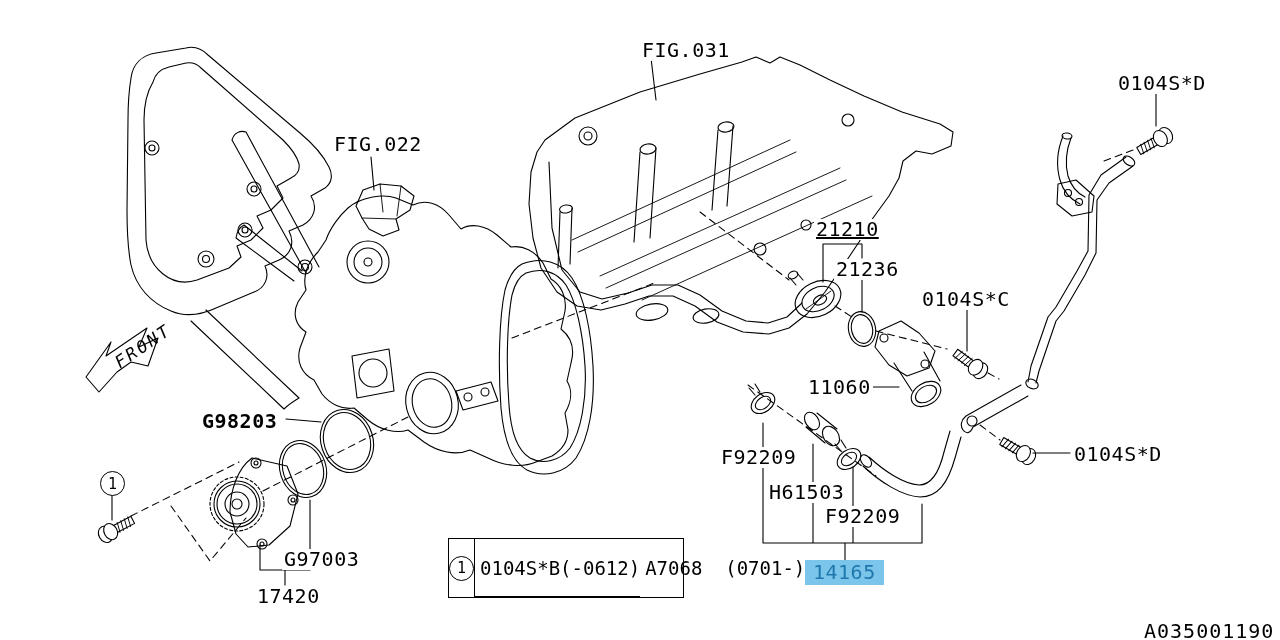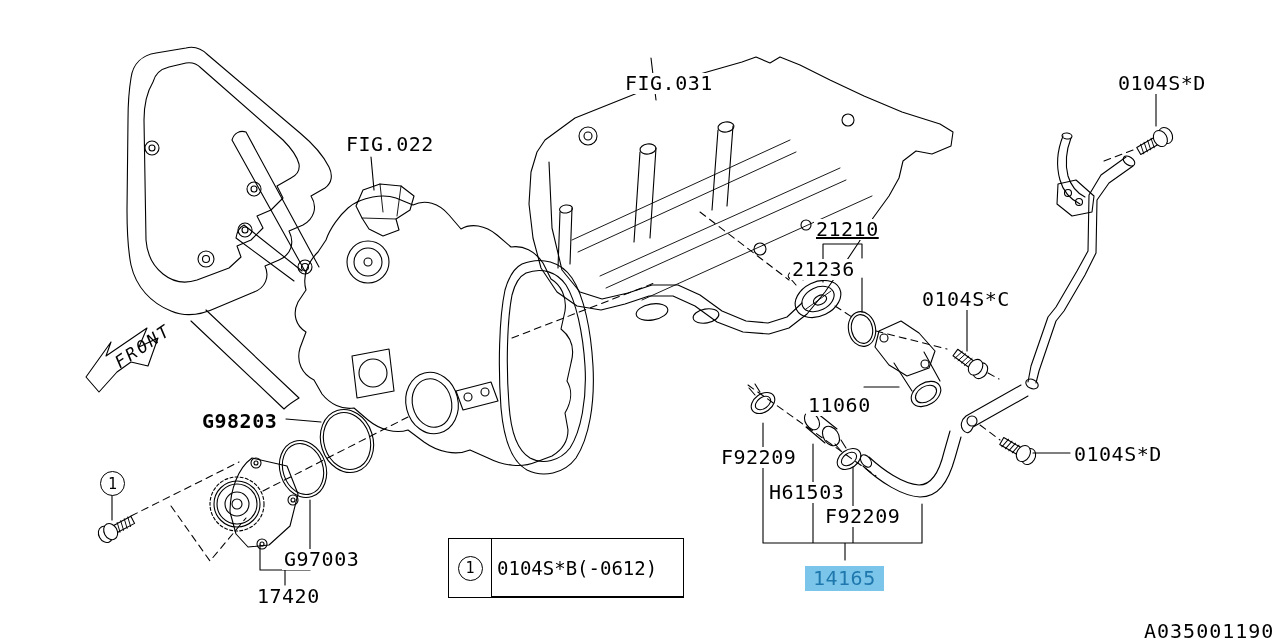--- a/index.html
+++ b/index.html
@@ -220,44 +220,45 @@
     <path d="M 763 423 L 763 543 L 922 543 L 922 504 M 813 444 L 813 543 M 853 467 L 853 543 M 845 543 L 845 560"></path>
     <path d="M 260 545 L 260 570 L 310 570 L 310 500 M 285 570 L 285 585"></path>
     <path d="M 112 495 L 112 520"></path>
   </g>
 
   <g>
     <path d="M 86 377 L 111 342 L 106 356 L 147 328 L 139 347 L 158 338 L 148 366 L 131 362 L 117 372 L 99 392 Z"></path>
   </g>
 </svg>
 
-<div class="lbl" style="left:623px;top:40px;margin-top:33px;">FIG.031</div>
-<div class="lbl" style="left:344px;top:134px;">FIG.022</div>
+<div class="lbl" style="left:640px;top:40px;">FIG.031</div>
+<div class="lbl" style="left:332px;top:134px;">FIG.022</div>
 <div class="lbl" style="left:1116px;top:73px;">0104S*D</div>
 <div class="lbl" style="left:814px;top:219px;text-decoration:underline;">21210</div>
-<div class="lbl" style="left:790px;top:259px;text-align:right;">21236</div>
+<div class="lbl" style="left:834px;top:259px;text-align:right;">21236</div>
 <div class="lbl" style="left:920px;top:289px;">0104S*C</div>
-<div class="lbl" style="left:806px;top:395px;">11060</div>
+<div class="lbl" style="left:806px;top:377px;">11060</div>
 <div class="lbl" style="left:719px;top:447px;">F92209</div>
 <div class="lbl" style="left:767px;top:482px;">H61503</div>
 <div class="lbl" style="left:823px;top:506px;">F92209</div>
-<div class="lbl hl" style="left:805px;top:560px;margin-top:6px;">14165</div>
+<div class="lbl hl" style="left:805px;top:560px;">14165</div>
 <div class="lbl" style="left:1072px;top:444px;">0104S*D</div>
 <div class="lbl" style="left:200px;top:411px;font-weight:bold;">G98203</div>
 <div class="lbl" style="left:282px;top:534px;margin-top:15px;">G97003</div>
 <div class="lbl" style="left:255px;top:586px;">17420</div>
 
 <div class="front-lbl" style="left:122px;top:352px;">FRONT</div>
 
 <div class="callout-circle diagram-callout">1</div>
 
 <div class="ref-table">
   <div class="tcell-left">
     <div class="callout-circle">1</div>
   </div>
   <div class="tcell-right">
     <div class="trow first">0104S*B(-0612)</div>
+    <div class="trow">A7068  (0701-)</div>
   </div>
 </div>
 
 <div class="doc-num" style="left:1144px;top:619px;">A035001190</div>
 
 </div>
 
 </body></html>

